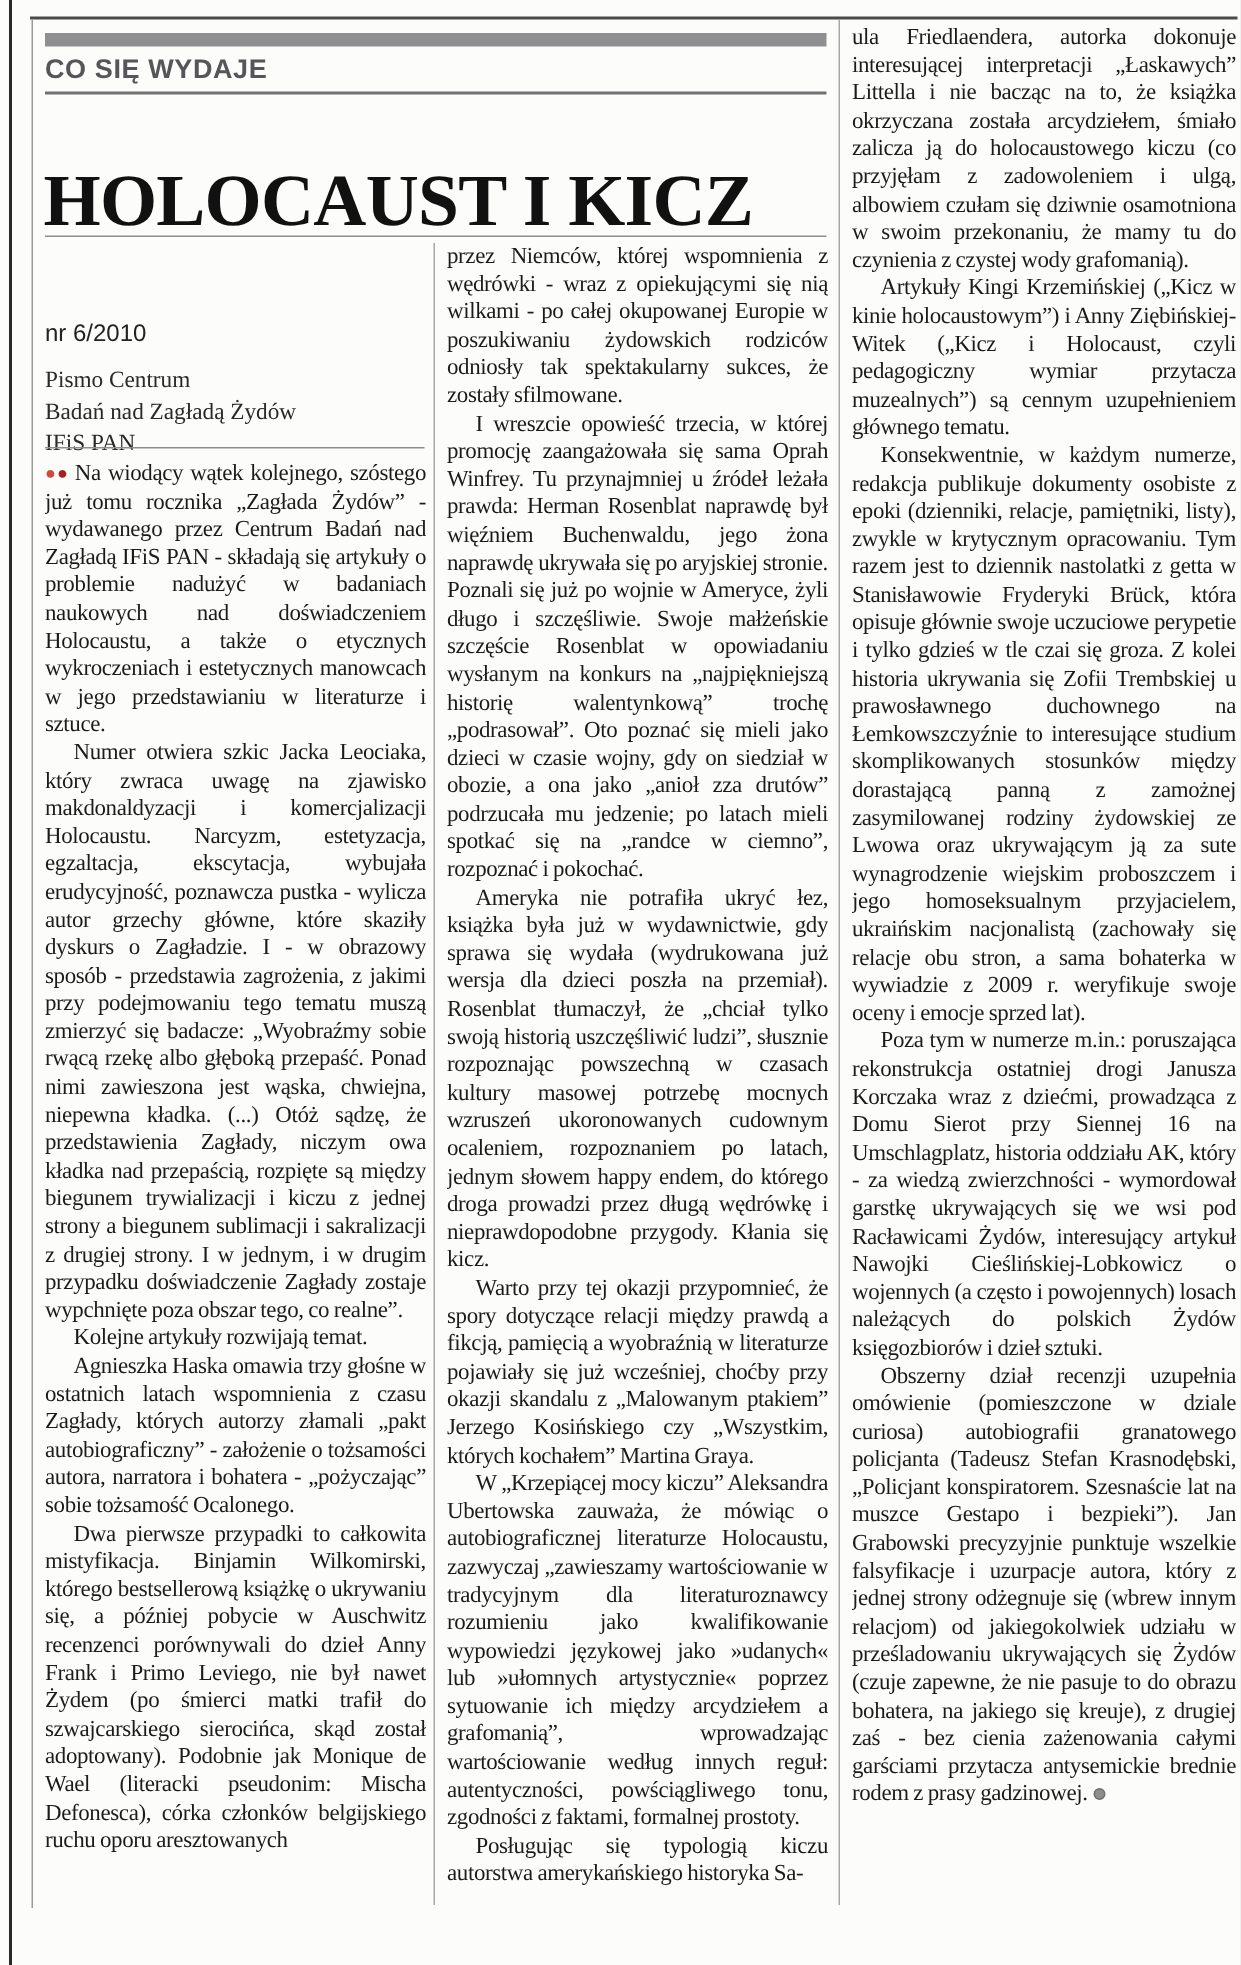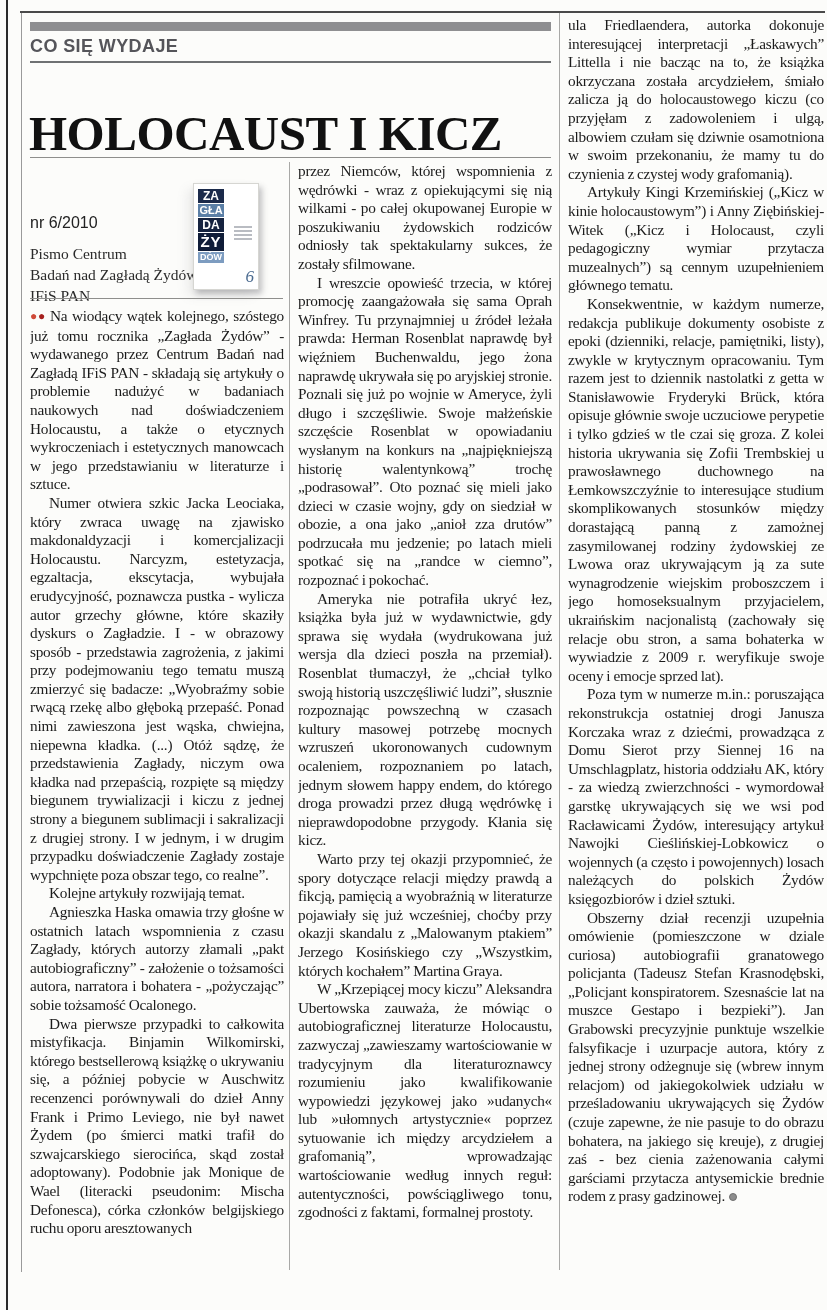--- a/index.html
+++ b/index.html
@@ -106,51 +106,36 @@
   <h1 class="headline">HOLOCAUST I KICZ</h1>
   <div class="headline-rule"></div>
 
   <div class="sb-issue">nr 6/2010</div>
   <div class="sb-publisher">
     <span>Pismo Centrum</span><br>
     <span>Badań nad Zagładą Żydów</span><br>
     <span>IFiS PAN</span>
   </div>
 
-  <div class="cover">
-    <div class="cover-strip">
-      <span class="cl-0">ZA</span>
-      <span class="cl-1">GŁA</span>
-      <span class="cl-2">DA</span>
-      <span class="cl-3">ŻY</span>
-      <span class="cl-4">DÓW</span>
-    </div>
-    <div class="cover-lines">
-        <i></i>
-        <i></i>
-        <i></i>
-        <i></i>
-      </div>
-    <div class="cover-num">6</div>
-  </div>
   <div class="sb-rule"></div>
 
   <div class="col col1">
       <p class="para"><span class="bullet b1">●</span><span class="bullet b2">●</span>Na wiodący wątek kolejnego, szóstego już tomu rocznika „Zagłada Żydów” - wydawanego przez Centrum Badań nad Zagładą IFiS PAN - składają się artykuły o problemie nadużyć w badaniach naukowych nad doświadczeniem Holocaustu, a także o etycznych wykroczeniach i estetycznych manowcach w jego przedstawianiu w literaturze i sztuce.</p>
       <p class="para ind">Numer otwiera szkic Jacka Leociaka, który zwraca uwagę na zjawisko makdonaldyzacji i komercjalizacji Holocaustu. Narcyzm, estetyzacja, egzaltacja, ekscytacja, wybujała erudycyjność, poznawcza pustka - wylicza autor grzechy główne, które skaziły dyskurs o Zagładzie. I - w obrazowy sposób - przedstawia zagrożenia, z jakimi przy podejmowaniu tego tematu muszą zmierzyć się badacze: „Wyobraźmy sobie rwącą rzekę albo głęboką przepaść. Ponad nimi zawieszona jest wąska, chwiejna, niepewna kładka. (...) Otóż sądzę, że przedstawienia Zagłady, niczym owa kładka nad przepaścią, rozpięte są między biegunem trywializacji i kiczu z jednej strony a biegunem sublimacji i sakralizacji z drugiej strony. I w jednym, i w drugim przypadku doświadczenie Zagłady zostaje wypchnięte poza obszar tego, co realne”.</p>
       <p class="para ind">Kolejne artykuły rozwijają temat.</p>
       <p class="para ind">Agnieszka Haska omawia trzy głośne w ostatnich latach wspomnienia z czasu Zagłady, których autorzy złamali „pakt autobiograficzny” - założenie o tożsamości autora, narratora i bohatera - „pożyczając” sobie tożsamość Ocalonego.</p>
       <p class="para ind">Dwa pierwsze przypadki to całkowita mistyfikacja. Binjamin Wilkomirski, którego bestsellerową książkę o ukrywaniu się, a później pobycie w Auschwitz recenzenci porównywali do dzieł Anny Frank i Primo Leviego, nie był nawet Żydem (po śmierci matki trafił do szwajcarskiego sierocińca, skąd został adoptowany). Podobnie jak Monique de Wael (literacki pseudonim: Mischa Defonesca), córka członków belgijskiego ruchu oporu aresztowanych</p>
     </div>
   <div class="col col2">
       <p class="para">przez Niemców, której wspomnienia z wędrówki - wraz z opiekującymi się nią wilkami - po całej okupowanej Europie w poszukiwaniu żydowskich rodziców odniosły tak spektakularny sukces, że zostały sfilmowane.</p>
       <p class="para ind">I wreszcie opowieść trzecia, w której promocję zaangażowała się sama Oprah Winfrey. Tu przynajmniej u źródeł leżała prawda: Herman Rosenblat naprawdę był więźniem Buchenwaldu, jego żona naprawdę ukrywała się po aryjskiej stronie. Poznali się już po wojnie w Ameryce, żyli długo i szczęśliwie. Swoje małżeńskie szczęście Rosenblat w opowiadaniu wysłanym na konkurs na „najpiękniejszą historię walentynkową” trochę „podrasował”. Oto poznać się mieli jako dzieci w czasie wojny, gdy on siedział w obozie, a ona jako „anioł zza drutów” podrzucała mu jedzenie; po latach mieli spotkać się na „randce w ciemno”, rozpoznać i pokochać.</p>
       <p class="para ind">Ameryka nie potrafiła ukryć łez, książka była już w wydawnictwie, gdy sprawa się wydała (wydrukowana już wersja dla dzieci poszła na przemiał). Rosenblat tłumaczył, że „chciał tylko swoją historią uszczęśliwić ludzi”, słusznie rozpoznając powszechną w czasach kultury masowej potrzebę mocnych wzruszeń ukoronowanych cudownym ocaleniem, rozpoznaniem po latach, jednym słowem happy endem, do którego droga prowadzi przez długą wędrówkę i nieprawdopodobne przygody. Kłania się kicz.</p>
       <p class="para ind">Warto przy tej okazji przypomnieć, że spory dotyczące relacji między prawdą a fikcją, pamięcią a wyobraźnią w literaturze pojawiały się już wcześniej, choćby przy okazji skandalu z „Malowanym ptakiem” Jerzego Kosińskiego czy „Wszystkim, których kochałem” Martina Graya.</p>
       <p class="para ind">W „Krzepiącej mocy kiczu” Aleksandra Ubertowska zauważa, że mówiąc o autobiograficznej literaturze Holocaustu, zazwyczaj „zawieszamy wartościowanie w tradycyjnym dla literaturoznawcy rozumieniu jako kwalifikowanie wypowiedzi językowej jako »udanych« lub »ułomnych artystycznie« poprzez sytuowanie ich między arcydziełem a grafomanią”, wprowadzając wartościowanie według innych reguł: autentyczności, powściągliwego tonu, zgodności z faktami, formalnej prostoty.</p>
+      <p class="para ind">Posługując się typologią kiczu autorstwa amerykańskiego historyka Sa-</p>
     </div>
   <div class="col col3">
       <p class="para">ula Friedlaendera, autorka dokonuje interesującej interpretacji „Łaskawych” Littella i nie bacząc na to, że książka okrzyczana została arcydziełem, śmiało zalicza ją do holocaustowego kiczu (co przyjęłam z zadowoleniem i ulgą, albowiem czułam się dziwnie osamotniona w swoim przekonaniu, że mamy tu do czynienia z czystej wody grafomanią).</p>
       <p class="para ind">Artykuły Kingi Krzemińskiej („Kicz w kinie holocaustowym”) i Anny Ziębińskiej-Witek („Kicz i Holocaust, czyli pedagogiczny wymiar przytacza muzealnych”) są cennym uzupełnieniem głównego tematu.</p>
       <p class="para ind">Konsekwentnie, w każdym numerze, redakcja publikuje dokumenty osobiste z epoki (dzienniki, relacje, pamiętniki, listy), zwykle w krytycznym opracowaniu. Tym razem jest to dziennik nastolatki z getta w Stanisławowie Fryderyki Brück, która opisuje głównie swoje uczuciowe perypetie i tylko gdzieś w tle czai się groza. Z kolei historia ukrywania się Zofii Trembskiej u prawosławnego duchownego na Łemkowszczyźnie to interesujące studium skomplikowanych stosunków między dorastającą panną z zamożnej zasymilowanej rodziny żydowskiej ze Lwowa oraz ukrywającym ją za sute wynagrodzenie wiejskim proboszczem i jego homoseksualnym przyjacielem, ukraińskim nacjonalistą (zachowały się relacje obu stron, a sama bohaterka w wywiadzie z 2009 r. weryfikuje swoje oceny i emocje sprzed lat).</p>
       <p class="para ind">Poza tym w numerze m.in.: poruszająca rekonstrukcja ostatniej drogi Janusza Korczaka wraz z dziećmi, prowadząca z Domu Sierot przy Siennej 16 na Umschlagplatz, historia oddziału AK, który - za wiedzą zwierzchności - wymordował garstkę ukrywających się we wsi pod Racławicami Żydów, interesujący artykuł Nawojki Cieślińskiej-Lobkowicz o wojennych (a często i powojennych) losach należących do polskich Żydów księgozbiorów i dzieł sztuki.</p>
       <p class="para ind">Obszerny dział recenzji uzupełnia omówienie (pomieszczone w dziale curiosa) autobiografii granatowego policjanta (Tadeusz Stefan Krasnodębski, „Policjant konspiratorem. Szesnaście lat na muszce Gestapo i bezpieki”). Jan Grabowski precyzyjnie punktuje wszelkie falsyfikacje i uzurpacje autora, który z jednej strony odżegnuje się (wbrew innym relacjom) od jakiegokolwiek udziału w prześladowaniu ukrywających się Żydów (czuje zapewne, że nie pasuje to do obrazu bohatera, na jakiego się kreuje), z drugiej zaś - bez cienia zażenowania całymi garściami przytacza antysemickie brednie rodem z prasy gadzinowej.<span class="endmark"></span></p>
     </div>
 
 

